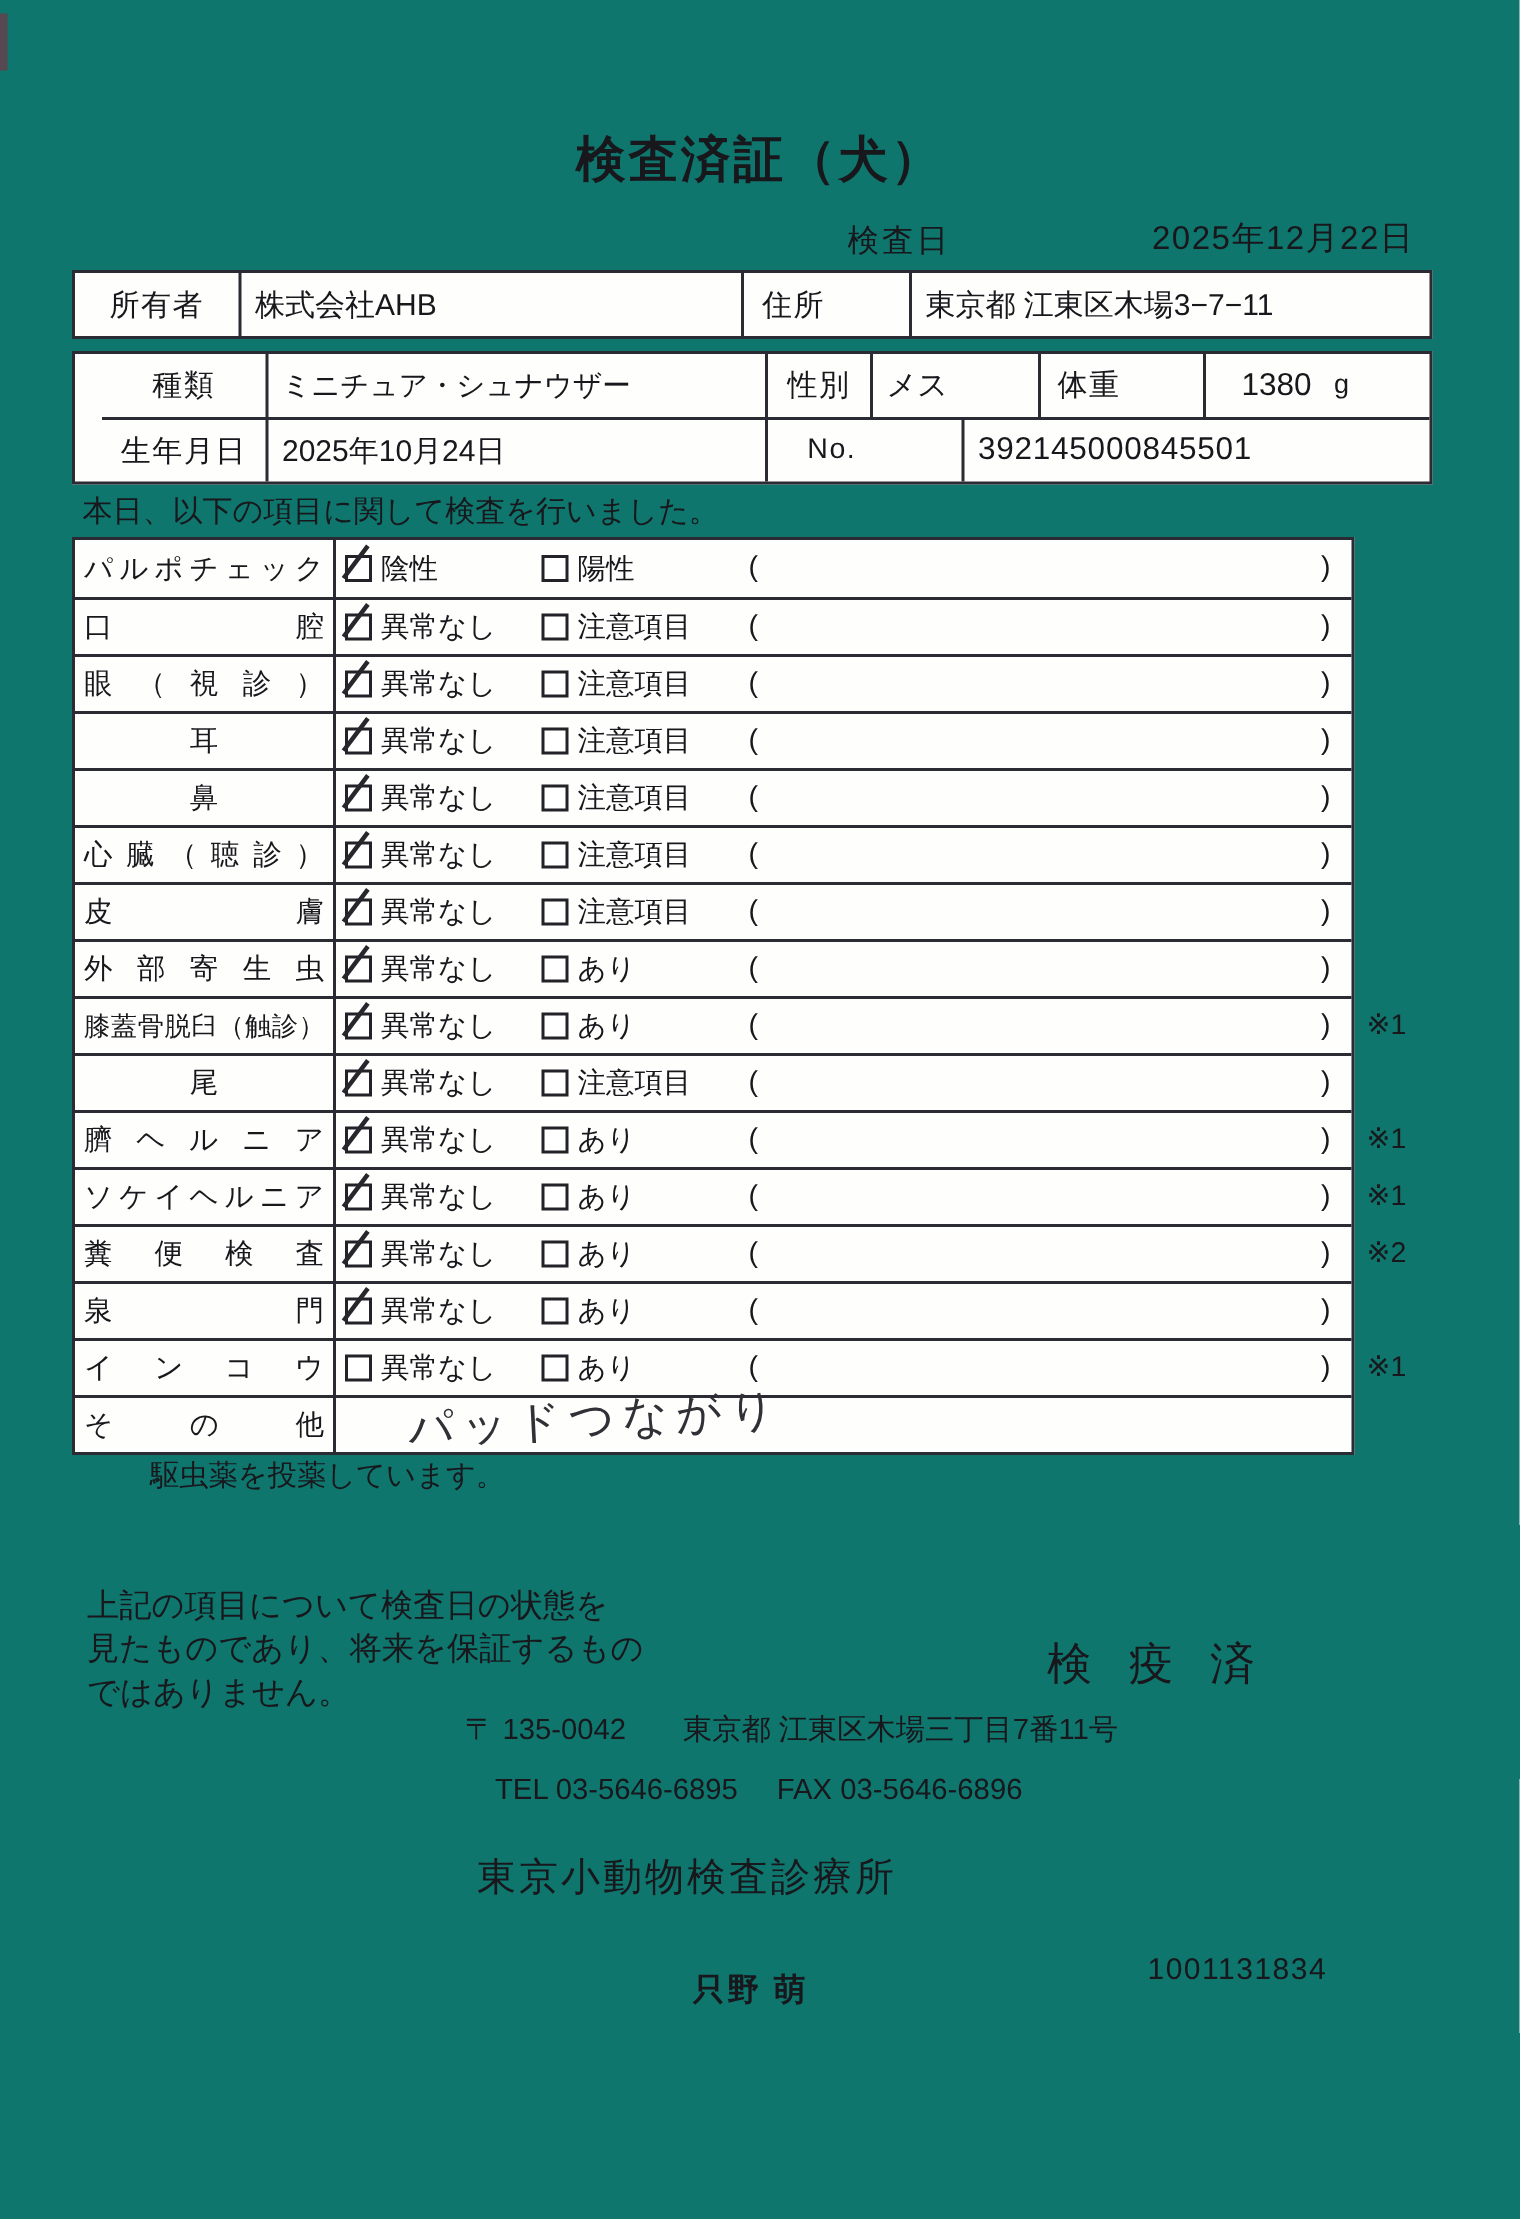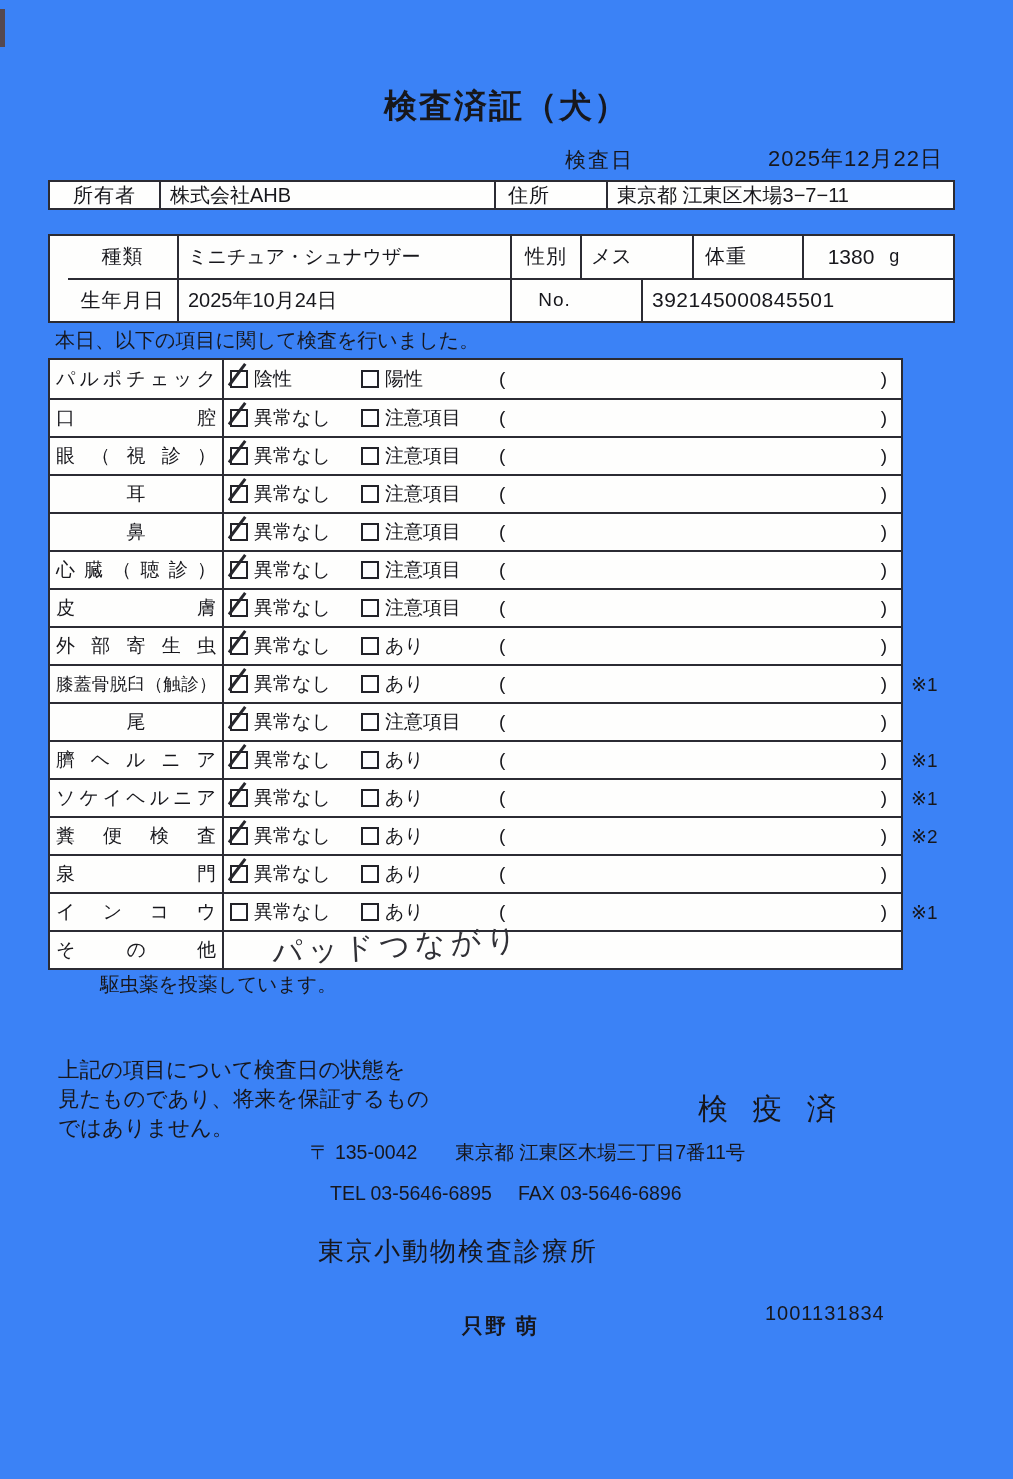--- a/index.html
+++ b/index.html
@@ -1,32 +1,32 @@
 <!DOCTYPE html>
 <html><head>
 <meta charset="utf-8">
 <style>
   html,body{margin:0;padding:0;background:#e9e9e9;}
   .page{
-    position:relative;width:1013px;height:1479px;background:#3b82f6;
+    position:relative;width:1013px;height:1479px;background:#0f766e;
     font-family:"Liberation Sans","DejaVu Sans",sans-serif;color:#17171c;
     overflow:hidden;margin:0 auto;
   }
   .abs{position:absolute;}
   
   .corner-mark{left:0;top:9px;width:5px;height:38px;background:#554850;}
 
   .title{left:0;top:84px;width:100%;text-align:center;font-size:33px;font-weight:bold;letter-spacing:2px;}
 
   .exam-date-label{left:565px;top:146px;font-size:21px;letter-spacing:2px;}
   .exam-date-value{left:768px;top:144px;font-size:22px;letter-spacing:1px;}
 
   .tbl{box-sizing:border-box;border:2px solid #2b2b33;display:flex;background:#fefefd;}
   .tbl *{box-sizing:border-box;}
-  .tableA{left:48px;top:180px;width:907px;height:30px;}
+  .tableA{left:48px;top:180px;width:907px;height:46px;}
   .tableB{left:48px;top:234px;width:907px;height:89px;flex-direction:column;padding-left:18px;}
   .rowB{flex:1;display:flex;}
   .rowB + .rowB{border-top:2px solid #2b2b33;}
   .cell{display:flex;align-items:center;font-size:20px;}
   .cell.lab{justify-content:center;letter-spacing:1px;}
   .cell.val{padding-left:9px;}
   .bl{border-left:2px solid #2b2b33;}
   .w-lab1{width:109px;}
   .w-valA{width:335px;}
   .w-lab2A{width:68px;}

